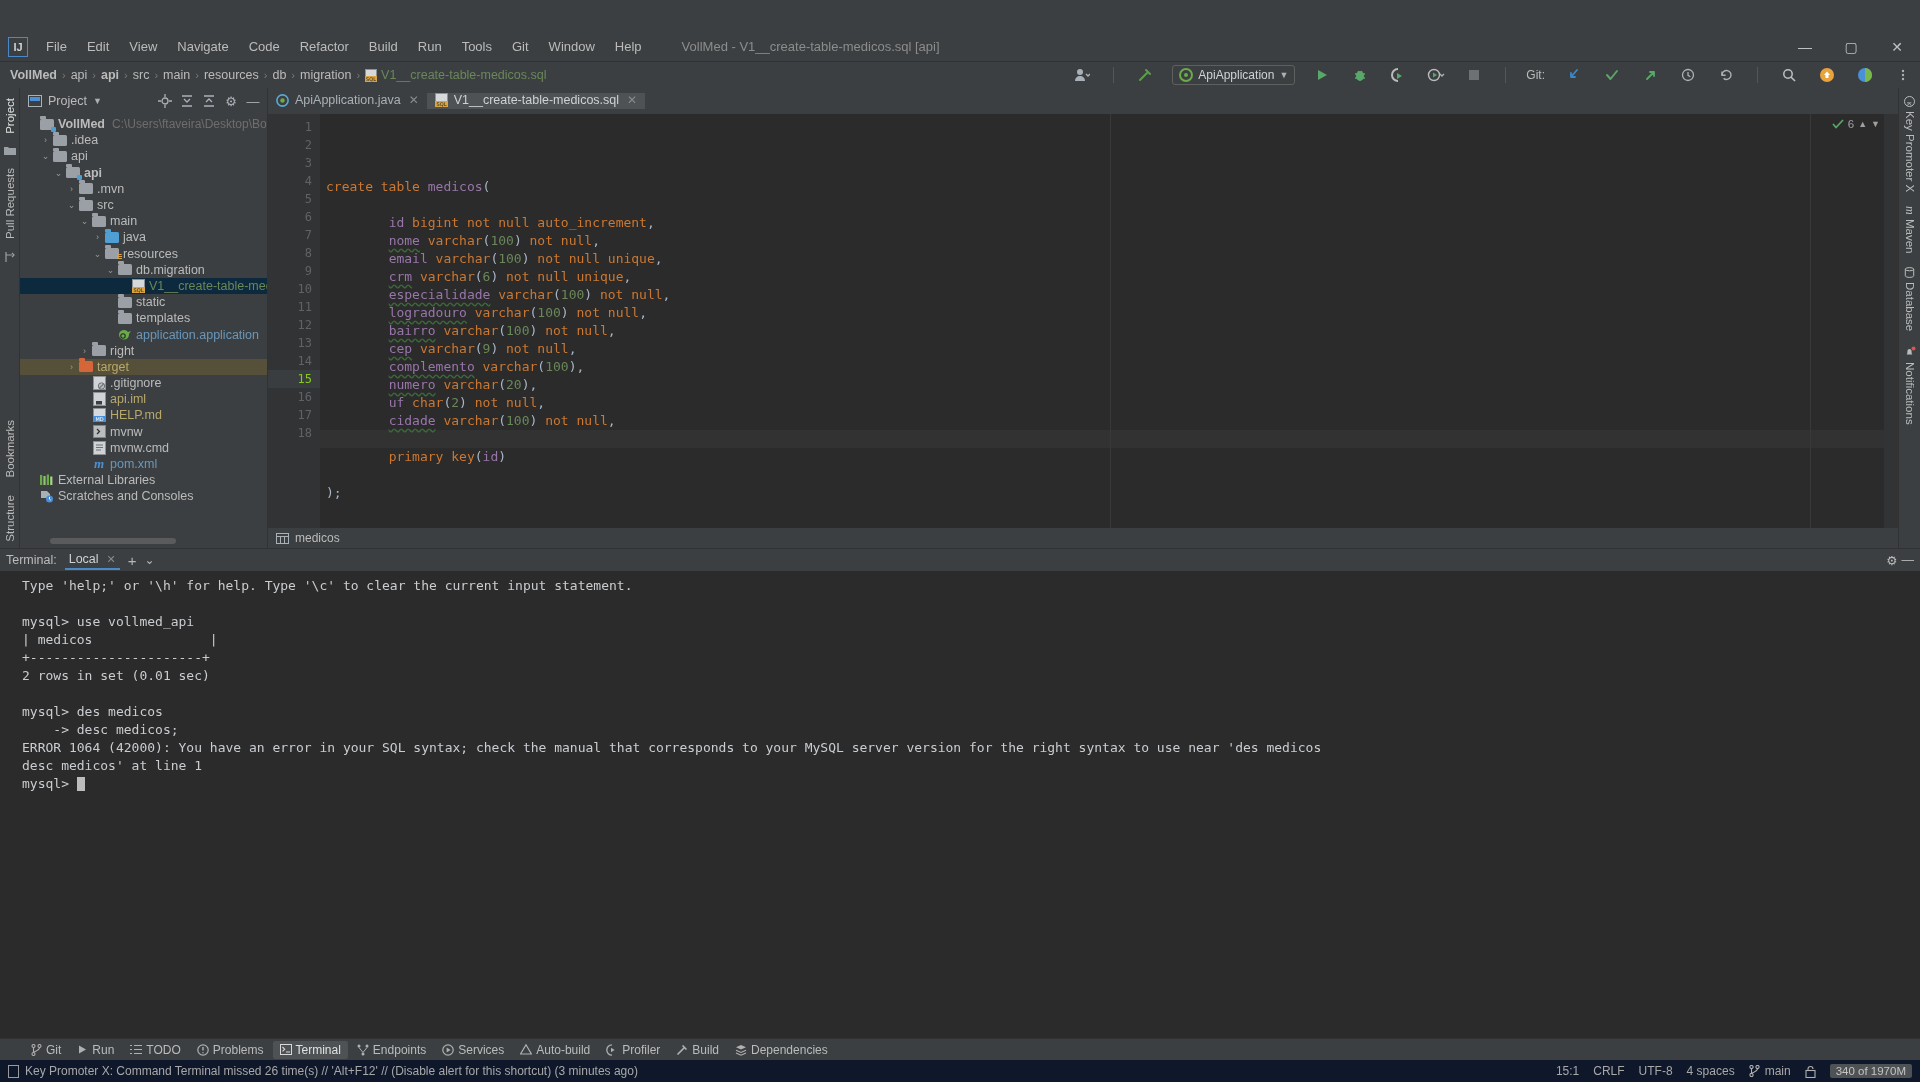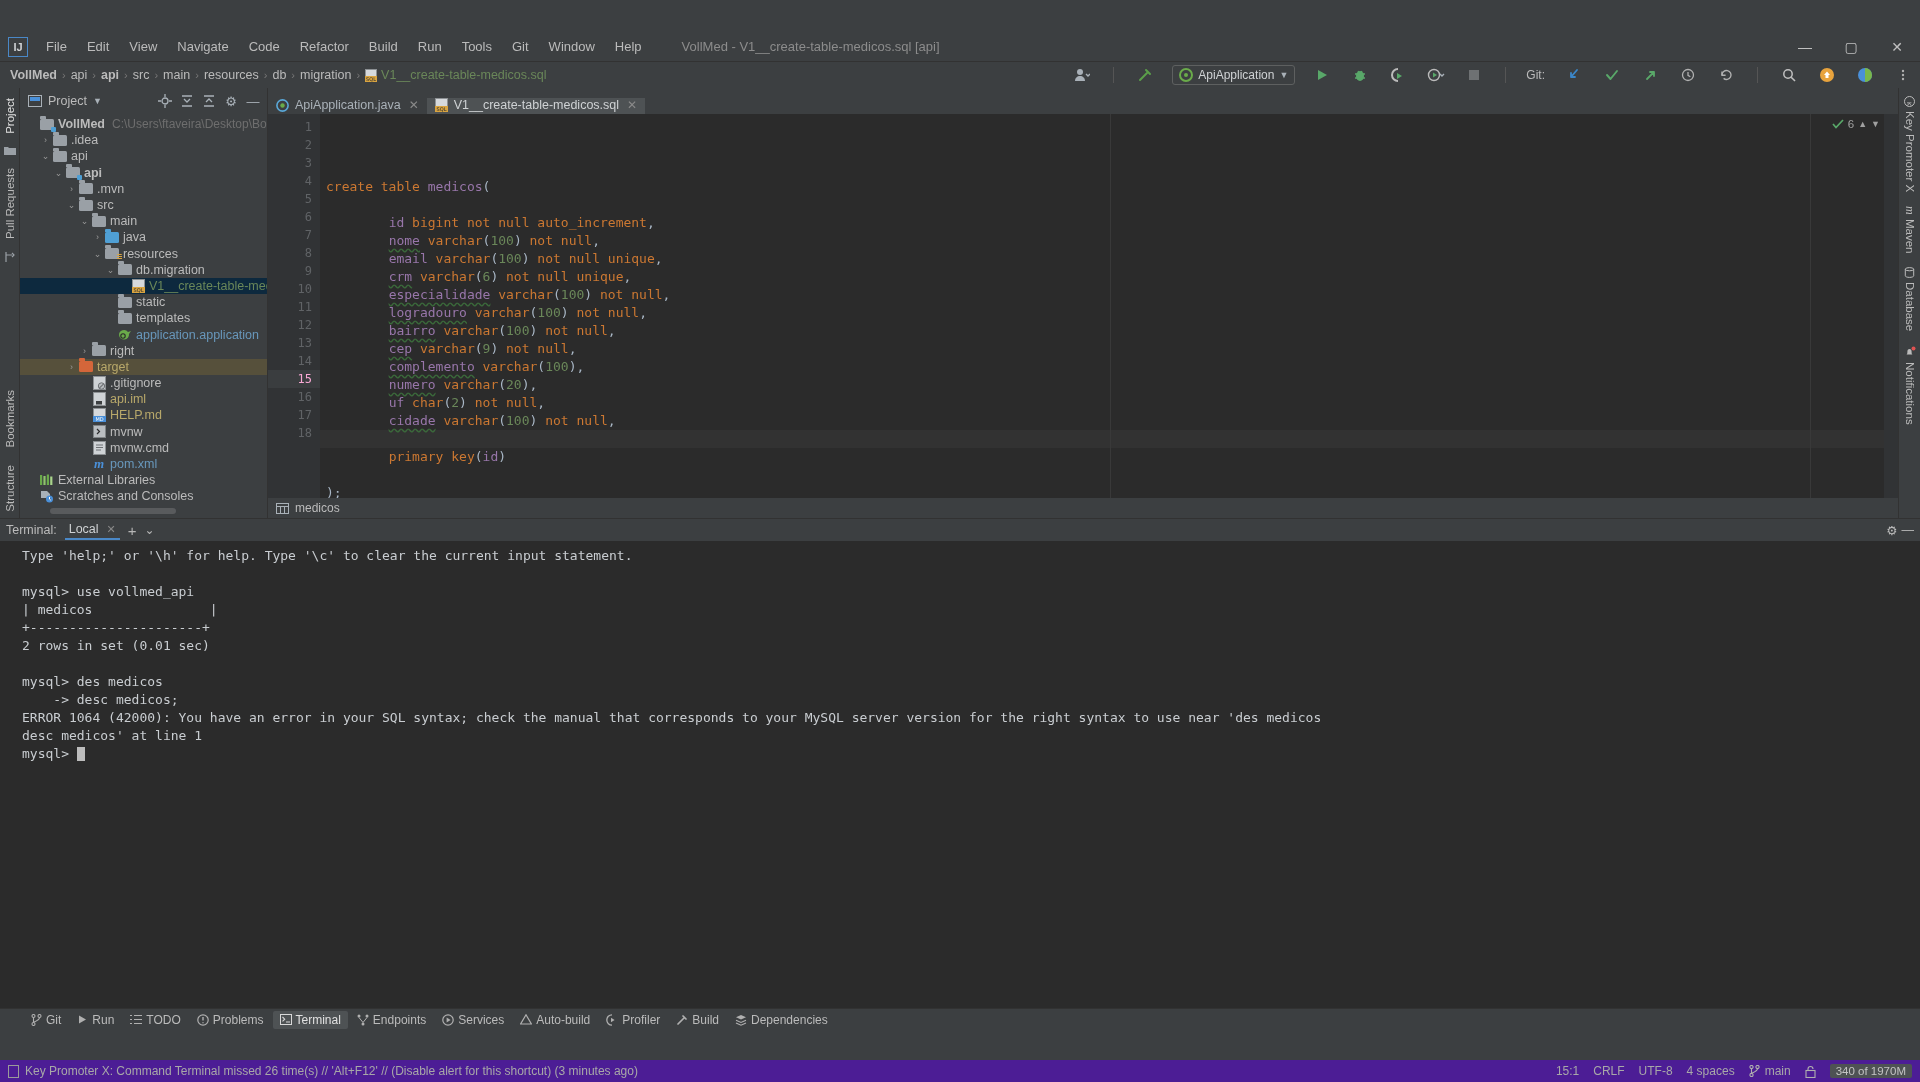--- a/index.html
+++ b/index.html
@@ -94,33 +94,33 @@
   .folder::before { content:''; position:absolute; top:-3px; left:0; width:6px; height:3px; background:#9aa0a6; border-radius:1px 1px 0 0; }
   .folder.blue { background:#4f9fd4; } .folder.blue::before { background:#4f9fd4; }
   .folder.orange { background:#d4663a; } .folder.orange::before { background:#d4663a; }
   .badge { position:absolute; right:-2px; bottom:-2px; width:5px; height:5px; background:#4f9fd4; border-radius:1px; }
   .badge.lines { background:none; right:-3px; bottom:-1px; width:5px; height:6px;
     background-image: linear-gradient(#d9a441 1px, transparent 1px);
     background-size: 5px 2px; }
 
   
   .editor-area { flex:1 1 auto; display:flex; flex-direction:column; min-width:0; background:#2b2b2b; }
-  .tabs { height:26px; flex:0 0 26px; background:#3c3f41; display:flex; align-items:flex-end; }
+  .tabs { height:26px; flex:0 0 26px; background:#3c3f41; display:flex; align-items:center; }
   .tab { display:flex; align-items:center; gap:6px; padding: 0 8px; font-size:12.5px; color:#a9b1b8; border-bottom:2px solid transparent; }
   .tab.active { background:#4e5254; color:#cfd2d4; }
   .tab .x { color:#8a8a8a; font-size:12px; margin-left:2px; }
 
   .editor-main { flex:1 1 auto; display:flex; min-height:0; position:relative; background:#2b2b2b; }
   .gutter {
     width: 52px; flex:0 0 52px; background:#313335; text-align:right;
     font-family:"DejaVu Sans Mono", monospace; font-size:12px; color:#606366; padding-top:4px;
     position:relative;
   }
   .gline { height:18px; line-height:18px; padding-right:8px; position:relative; }
-  .gline.current { background:#3a3d3f; color:#f9a8d4; }
+  .gline.current { background:#3a3d3f; color:#84cc16; }
   .code {
     flex:1 1 auto; font-family:"DejaVu Sans Mono", monospace; font-size:13px;
     padding-top:4px; white-space:pre; overflow:hidden; position:relative; background:#2b2b2b;
   }
   .cline { height:18px; line-height:18px; padding-left:6px; }
   .cline.current { background:#323232; }
   .kw { color:#cc7832; }
   .col { color:#9876aa; }
   .num { color:#6a8759; }
   .pn { color:#a9b7c6; }
@@ -144,22 +144,22 @@
   .cursor-blk { display:inline-block; width:8px; height:14px; background:#bdbdbd; vertical-align:-3px; }
 
   
   .bottom-tabs {
     height:22px; flex:0 0 22px; background:#3c3f41; display:flex; align-items:center;
     padding-left:24px; gap:2px; font-size:12px; border-top:1px solid #323232;
   }
   .btab { display:flex; align-items:center; gap:4px; padding: 2px 7px; color:#bbbbbb; border-radius:2px; }
   .btab.active { background:#4e5254; color:#e0e0e0; }
   .statusbar {
-    height:22px; flex:0 0 22px; background:#4c1d95; display:flex; align-items:center;
-    padding: 0 8px 0 8px; font-size:12px; color:#a8a8a8; gap:6px;margin-top:30px;
+    height:22px; flex:0 0 22px; background:#0f172a; display:flex; align-items:center;
+    padding: 0 8px 0 8px; font-size:12px; color:#a8a8a8; gap:6px;
   }
   .status-right { margin-left:auto; display:flex; align-items:center; gap:14px; }
   .mem { background:#4e5254; padding:1px 6px; border-radius:2px; color:#c4c4c4; font-size:11.5px; }
 
   
   .right-strip {
     width: 22px; background:#3c3f41; border-left:1px solid #323232;
     display:flex; flex-direction:column; align-items:center; padding-top:6px; gap:10px;
   }
   .rtab { writing-mode: vertical-rl; text-orientation: mixed; font-size:11.5px; color:#bbb;

